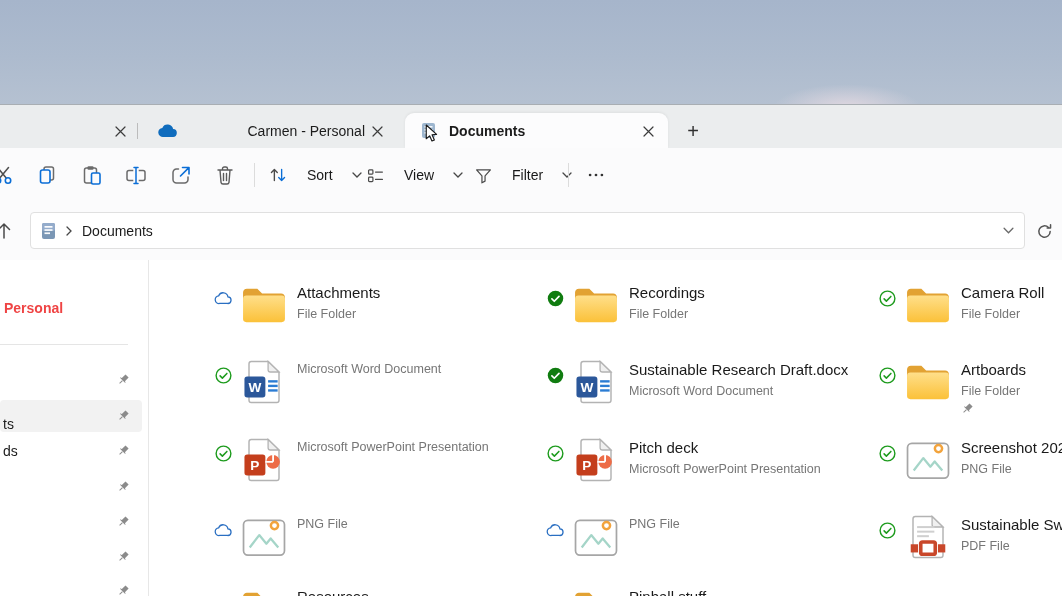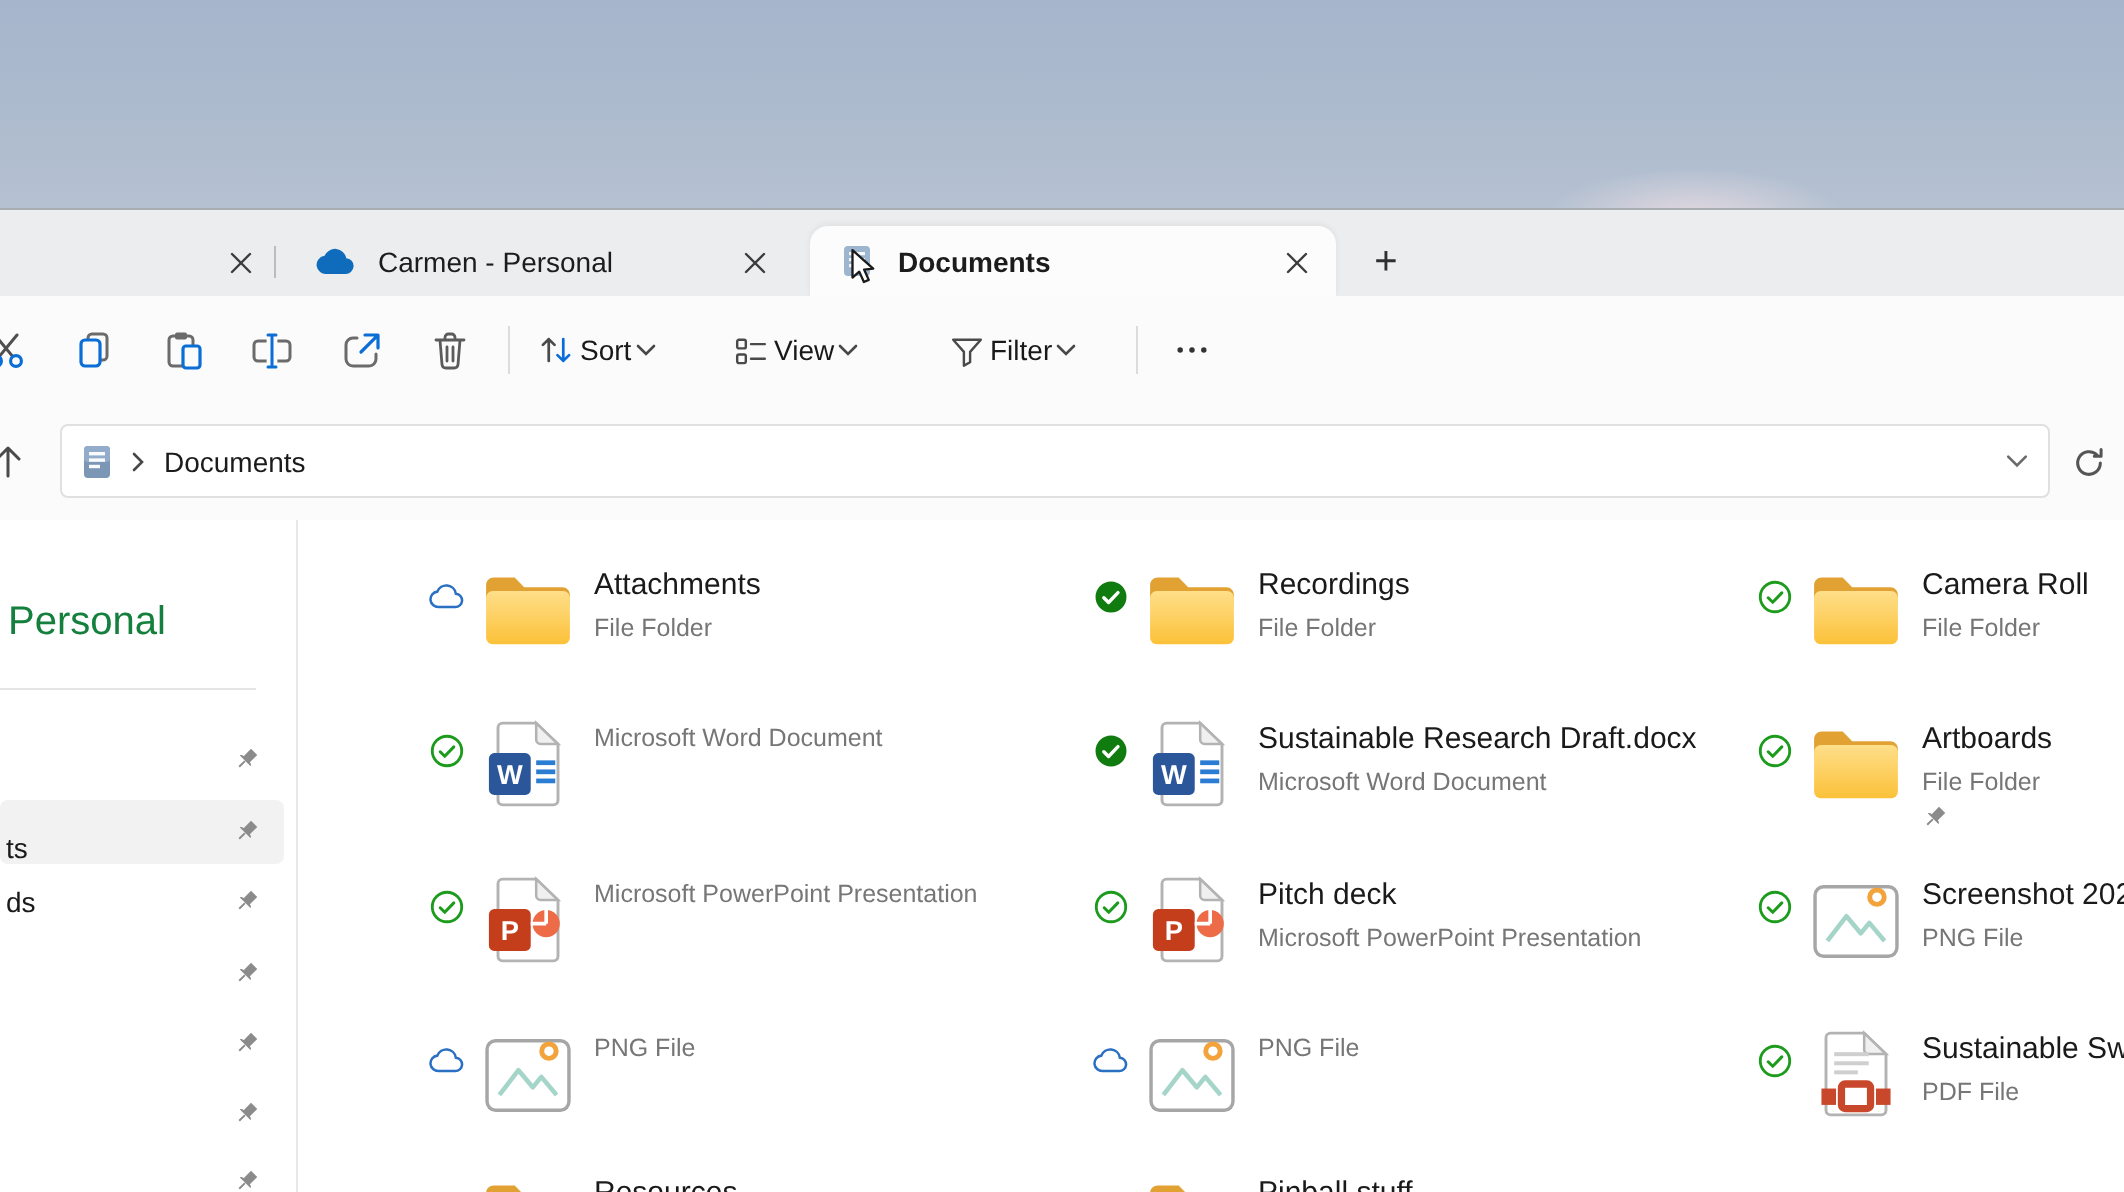--- a/index.html
+++ b/index.html
@@ -10,52 +10,52 @@
            background:linear-gradient(180deg,#a6b5cb 0%,#adbbce 55%,#b5c1d1 100%);}
   .dome{position:absolute;left:772px;top:84px;width:150px;height:38px;
         background:radial-gradient(ellipse at 50% 65%,rgba(228,218,226,.95) 0%,rgba(228,218,226,0) 70%);}
   
   .window{position:absolute;left:0;top:104px;width:1062px;height:492px;background:#fbfbfc;}
   
   .tabbar{position:absolute;left:0;top:0;right:0;height:44px;background:#ebedee;border-top:1px solid #a9aeb3;}
   .tab{position:absolute;top:8px;height:36px;display:flex;align-items:center;box-sizing:border-box;cursor:default;}
   .tab-partial{left:0;width:137px;justify-content:flex-end;padding-right:5px;}
   .tab-div{position:absolute;top:18px;width:1px;height:16px;background:#bcbcbc;}
-  .tab-carmen{left:139px;width:258px;padding:0 8px 0 18px;}
+  .tab-carmen{left:139px;width:258px;padding:0 8px 0 18px;text-align:right;}
   .tab-active{left:405px;width:263px;background:#fcfcfd;border-radius:9px 9px 0 0;
               box-shadow:0 -1px 3px rgba(0,0,0,.06);padding:0 8px 0 16px;}
   .tab-label{font-size:14px;color:#1c1c1c;margin-left:10px;flex:1;white-space:nowrap;overflow:hidden;}
   .tab-active .tab-label{font-weight:700;}
   .tab-close{margin-left:auto;width:24px;height:24px;display:flex;align-items:center;justify-content:center;
              background:none;border:none;padding:0;cursor:default;}
   .tab-iconwrap{position:relative;width:18px;height:20px;flex:0 0 18px;}
   .tab-iconwrap .doc{position:absolute;left:0;top:1px;}
   .tab-iconwrap .cursor{position:absolute;left:3px;top:3px;}
   .newtab{position:absolute;left:680px;top:13px;width:26px;height:26px;background:none;border:none;
           display:flex;align-items:center;justify-content:center;padding:0;}
   
   .commandbar{position:absolute;left:0;top:44px;right:0;height:53px;background:#fbfbfc;}
   .cmd-btn{position:absolute;top:13px;width:28px;height:28px;display:flex;align-items:center;
            justify-content:center;background:none;border:none;padding:0;}
   .cmd-sep{position:absolute;top:15px;width:1px;height:24px;background:#dcdcdc;}
-  .cmd-group{position:absolute;top:13px;height:28px;display:flex;align-items:center;gap:2px;
+  .cmd-group{position:absolute;top:13px;height:28px;display:flex;align-items:center;gap:19px;
              font-size:14px;color:#191919;background:none;border:none;padding:0;}
   
   .addressbar{position:absolute;left:0;top:97px;right:0;height:59px;background:#fbfbfc;border-bottom:1px solid #ececec;}
   .up-btn{position:absolute;left:-7px;top:17px;width:26px;height:26px;background:none;border:none;padding:0;}
   .addr-input{position:absolute;left:30px;top:11px;width:973px;height:35px;background:#fff;
               border:1px solid #e0e0e0;border-radius:4px;display:flex;align-items:center;padding:0 10px;box-sizing:content-box;}
   .addr-crumb{display:flex;align-items:center;gap:10px;font-size:14px;color:#1b1b1b;}
   .addr-caret{margin-left:auto;display:flex;align-items:center;}
   .refresh-btn{position:absolute;left:1029px;top:15px;width:30px;height:30px;display:flex;align-items:center;
                justify-content:center;background:none;border:none;padding:0;}
   
   .body{position:absolute;left:0;top:156px;right:0;bottom:0;background:#fff;}
   .sidebar{position:absolute;left:0;top:0;bottom:0;width:148px;border-right:1px solid #e7e7e7;background:#fff;}
-  .sb-header{position:absolute;left:4px;top:40px;font-size:20px;color:#15803d;}
+  .sb-header{position:absolute;left:4px;top:40px;font-size:14px;color:#ef4444;font-weight:bold;}
   .sb-sep{position:absolute;left:0;top:84px;width:128px;height:1px;background:#e5e5e5;}
   .sb-row{position:absolute;left:0;width:142px;height:32px;border-radius:4px;display:flex;align-items:center;
           font-size:14px;color:#1b1b1b;box-sizing:border-box;padding-left:3px;}
   .sb-row.selected{background:#f2f2f2;}
   .sb-pin{position:absolute;left:117px;top:9px;line-height:0;}
   .content{position:absolute;left:0;top:0;right:0;bottom:0;margin-left:27px;}
   .tile{position:absolute;width:330px;height:72px;}
   .tile-status{position:absolute;left:0;top:10px;width:20px;height:18px;display:flex;align-items:center;justify-content:center;line-height:0;}
   .tile-icon{position:absolute;left:27px;top:2px;width:48px;height:48px;display:flex;align-items:center;justify-content:center;line-height:0;}
   .tile-text{position:absolute;left:84px;top:0;width:250px;}

